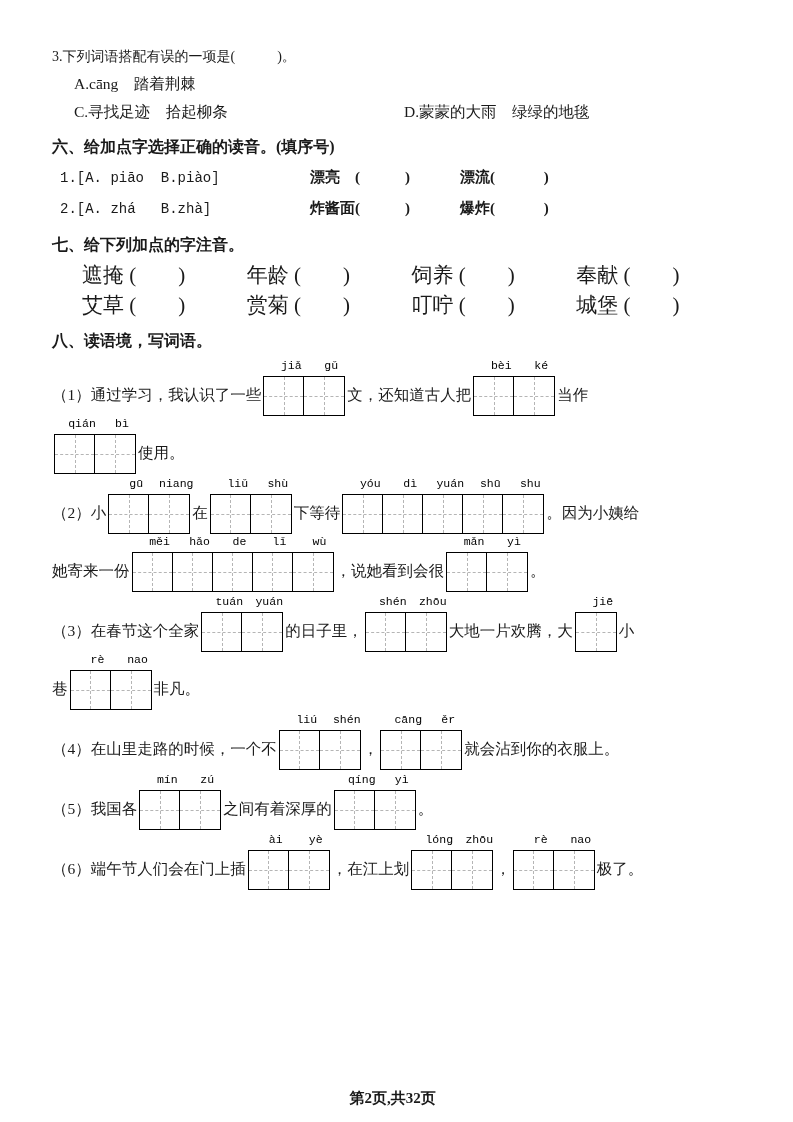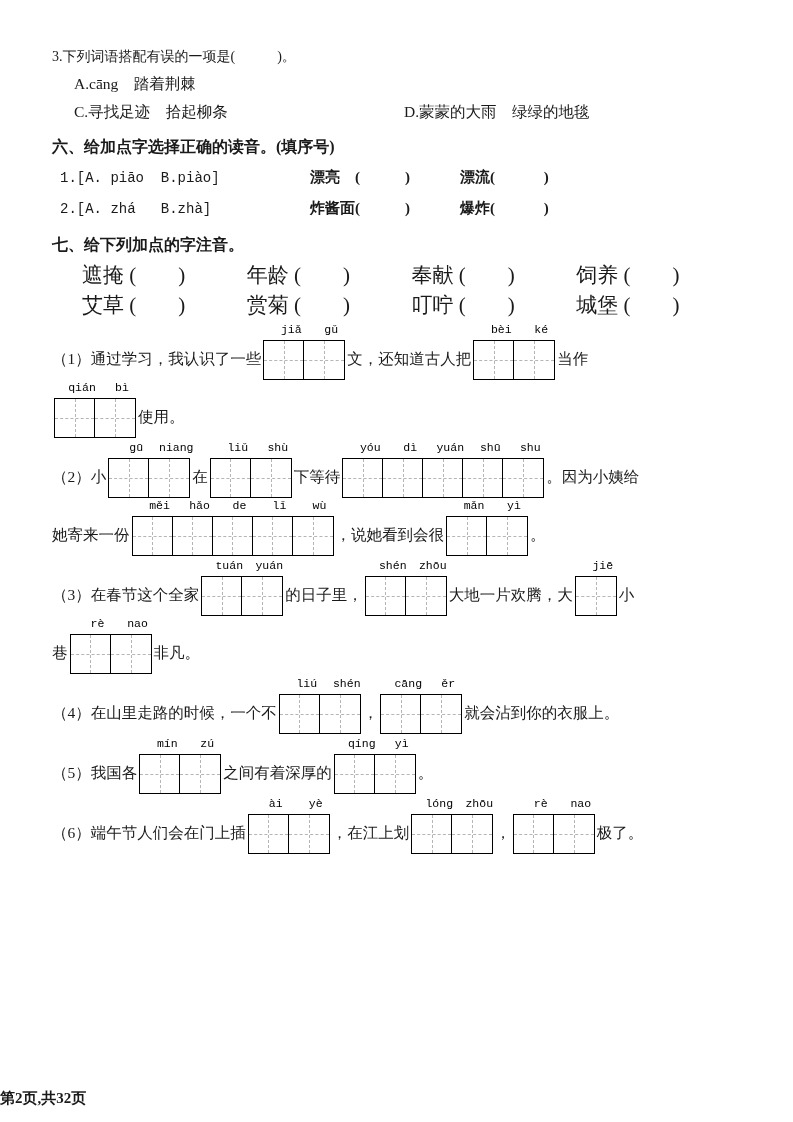--- a/index.html
+++ b/index.html
@@ -132,21 +132,21 @@
     margin-top: 20px;
   }
   .p8 .txt { padding-bottom: 6px; white-space: pre; }
   .rowwrap { width:100%; display:flex; align-items:flex-end; }
 
   .footer {
     position: absolute;
     left: 0;
     right: 8px;
     bottom: 14px;
-    text-align: left;
+    text-align: center;
     font-size: 15px;
     font-weight: bold;
     font-family: "Liberation Serif", serif;
   }
 </style>
 </head>
 <body>
 
 <div class="page">
 
@@ -171,30 +171,31 @@
     <div class="lead mono">2.[A. zhá   B.zhà]</div>
     <div class="cellword">炸酱面(            )</div>
     <div class="cellword">爆炸(             )</div>
   </div>
 
   <div class="section-head">七、给下列加点的字注音。</div>
 
   <div class="seven-row">
     <div class="item">遮掩 (        )</div>
     <div class="item">年龄 (        )</div>
+    <div class="item">饲养 (        )</div>
     <div class="item">奉献 (        )</div>
-    <div class="item">饲养 (        )</div>
   </div>
   <div class="seven-row">
     <div class="item">艾草 (        )</div>
     <div class="item">赏菊 (        )</div>
     <div class="item">叮咛 (        )</div>
     <div class="item">城堡 (        )</div>
   </div>
 
+  <div class="section-head">八、读语境，写词语。</div>
 
   <div id="section8-body">
       <div class="p8">
         <div class="rowwrap">
           <span class="txt">（1）</span>
           <span class="txt">通过学习，我认识了一些</span>
           <span class="wgroup"><span class="pinyin">
               <span>jiǎ</span>
               <span>gǔ</span>
             </span><span class="tzg" style="width: 82px;"><span class="cell"></span><span class="cell"></span></span></span>

